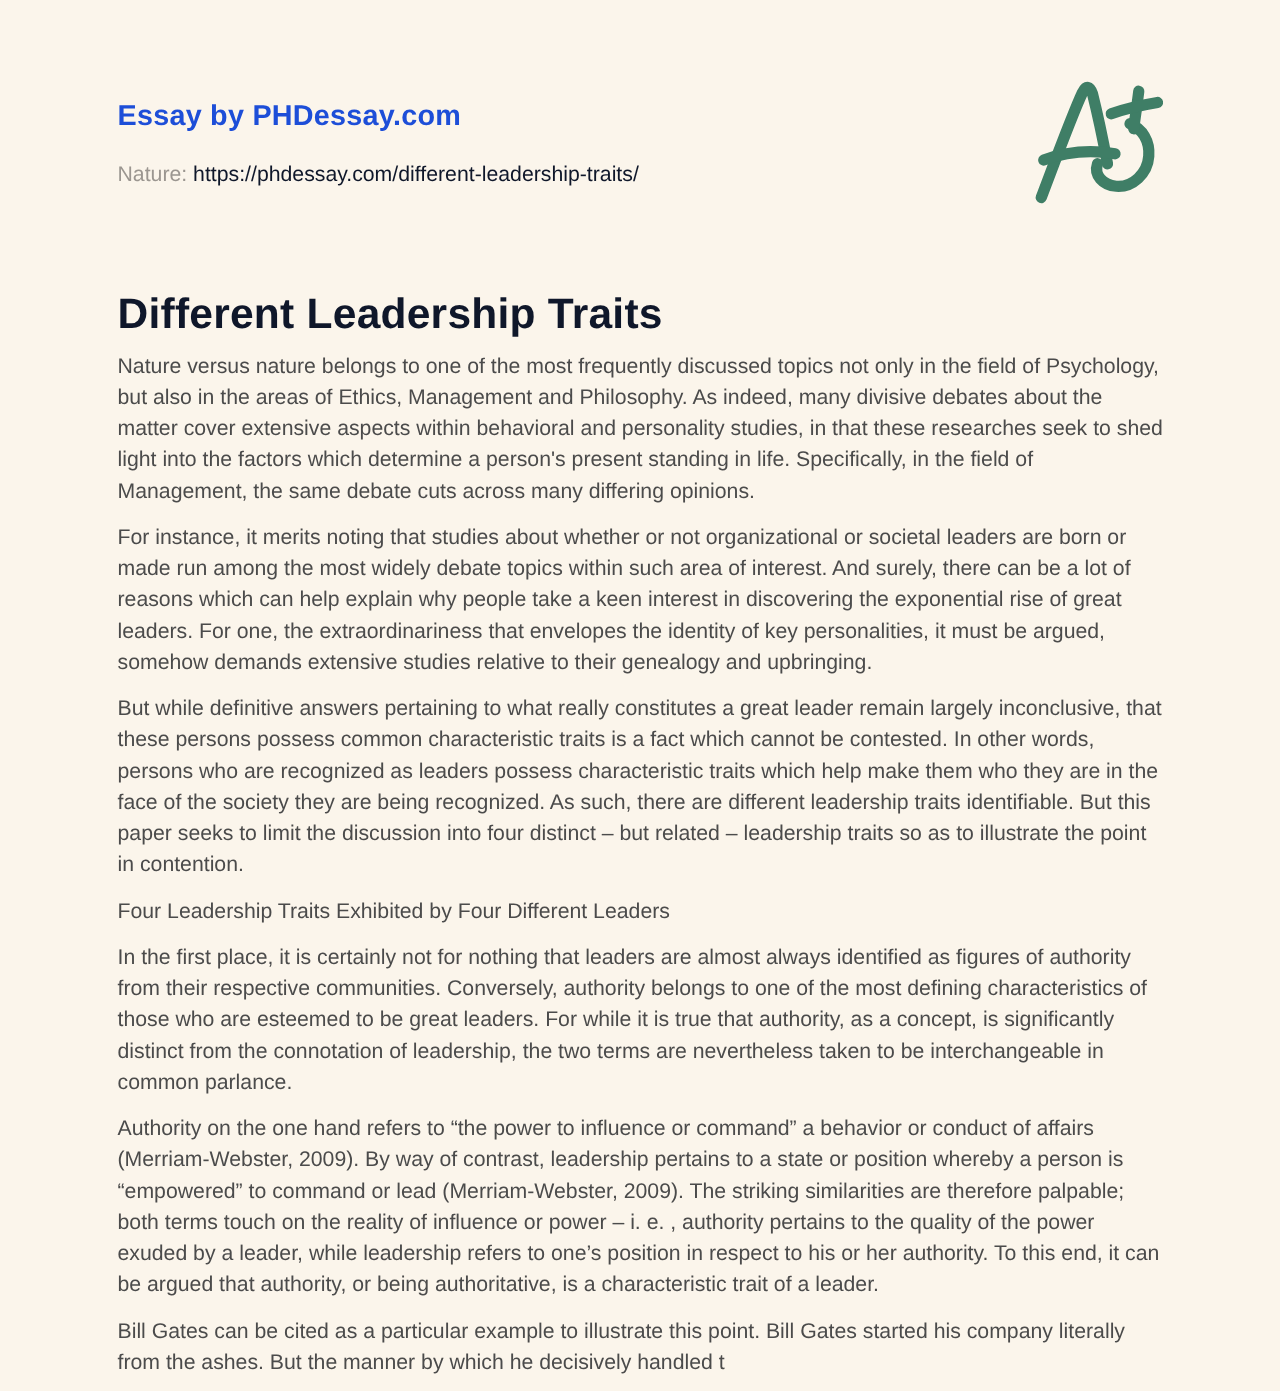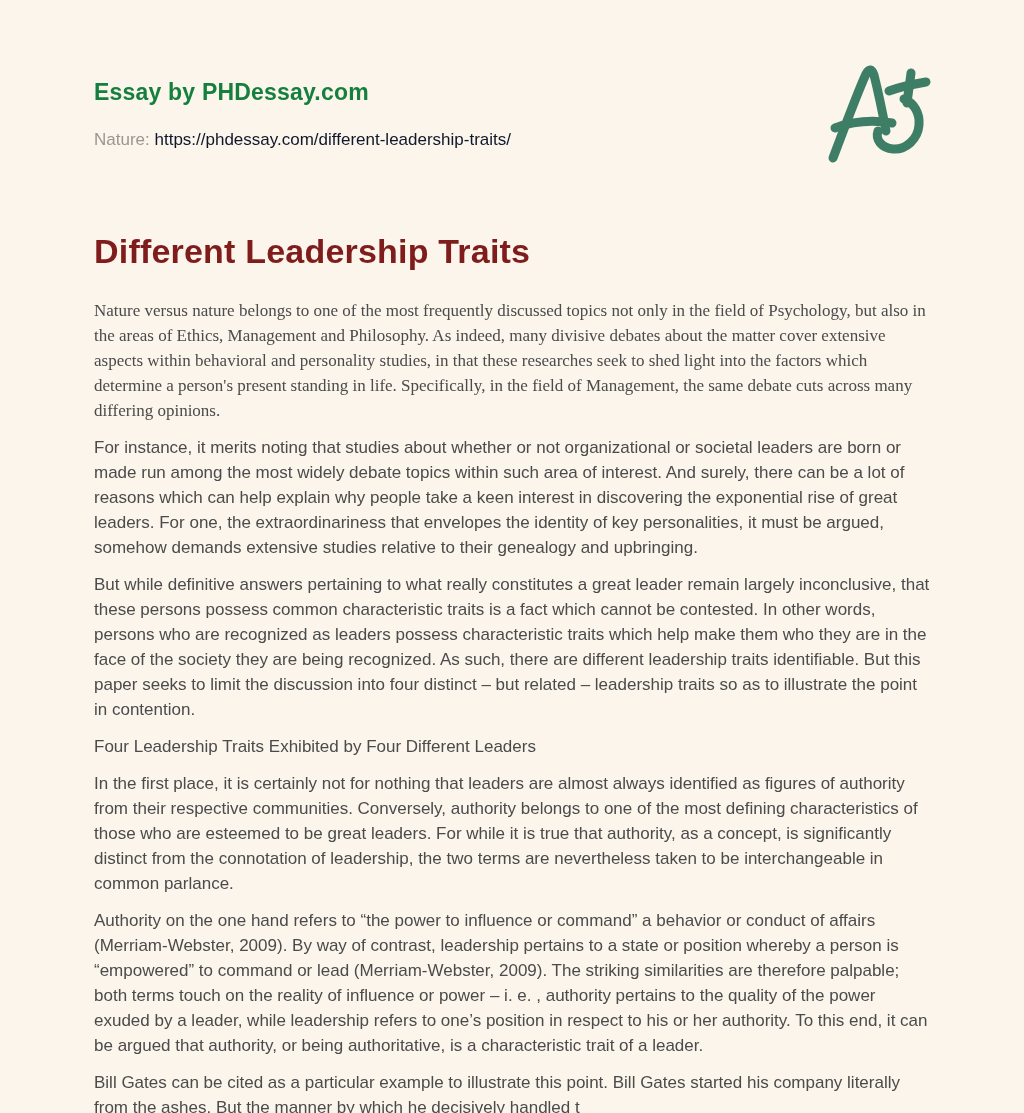--- a/index.html
+++ b/index.html
@@ -16,21 +16,21 @@
     position: relative;
     width: 1024px;
     height: 1113px;
     padding: 78px 92px 0 94px;
   }
   .brand-title {
     margin: 0;
     font-size: 23px;
     line-height: 28px;
     font-weight: 700;
-    color: #15803d;
+    color: #1d4ed8;
     letter-spacing: 0.2px;
   }
   .source-line {
     margin-top: 23px;
     font-size: 17px;
     line-height: 22px;
     color: #9B9690;
   }
   .source-line a {
     color: #0f172a;
@@ -41,32 +41,31 @@
     top: 57px;
     left: 826px;
     width: 136px;
     height: 126px;
   }
   .essay-title {
     margin: 80px 0 0 0;
     font-size: 34px;
     line-height: 40px;
     font-weight: 700;
-    color: #7f1d1d;
+    color: #0f172a;
     letter-spacing: 0.2px;
   }
   .essay-body p {
     margin: 12px 0 0 0;
     font-size: 17px;
     line-height: 25px;
     color: #4B4B4B;
   }
   .essay-body p.first {
-    margin-top: 27px;
-    font-family: Liberation Serif, serif;
+    margin-top: 9px;
   }
 </style>
 </head>
 <body>
 
 <div class="page">
 
   <h1 class="brand-title">Essay by PHDessay.com</h1>
 
   <div class="source-line">

